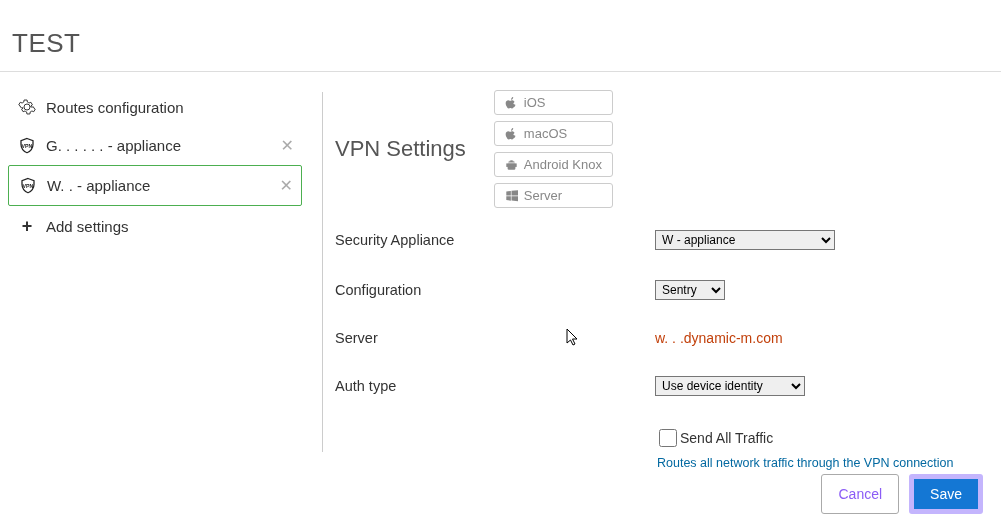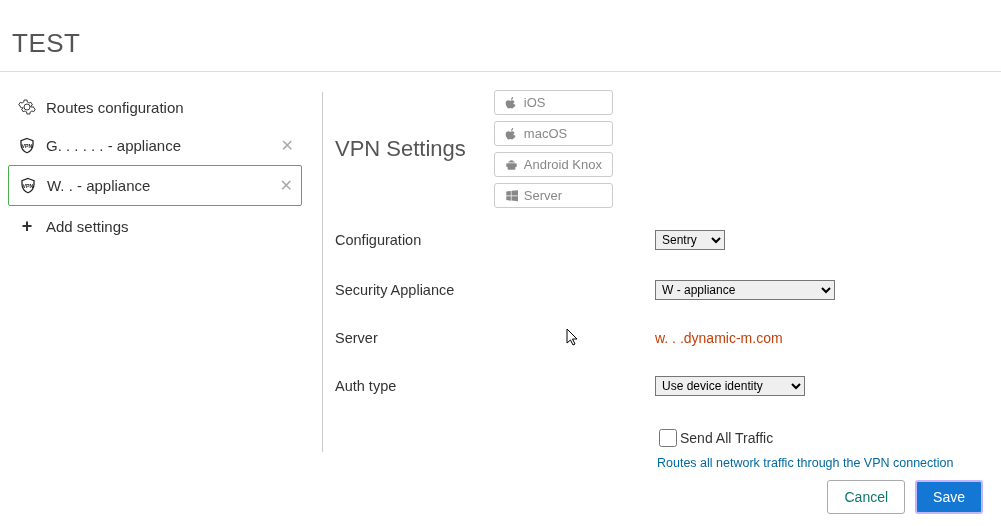--- a/index.html
+++ b/index.html
@@ -125,22 +125,22 @@
     bottom: 12px;
     display: flex;
     gap: 10px;
   }
   .btn {
     padding: 7px 16px;
     border-radius: 3px;
     font-size: 14px;
     cursor: pointer;
   }
-  .btn-cancel { background:#fff; border:1px solid #aaa; color:#0f766e; }
-  .btn-save   { background:#1477d4; border:2px solid #c4b5fd; color:#fff; }
+  .btn-cancel { background:#fff; border:1px solid #aaa; color:#8b5cf6; }
+  .btn-save   { background:#1477d4; border:5px solid #c4b5fd; color:#fff; }
 
   .cursor {
     position: absolute;
     left: 566px;
     top: 328px;
     pointer-events: none;
   }
 </style>
 </head>
 <body>
@@ -235,33 +235,33 @@
         <span class="chip">
             <svg viewBox="0 0 20 20">
               <use href="#ico-windows"></use>
             </svg>
             <span>Server</span>
           </span>
       </div>
     </div>
 
     <div class="form-row">
+      <div class="form-label">Security Appliance</div>
+      <div class="form-field">
+        <select class="native mid">
+          <option>W          - appliance</option>
+        </select>
+      </div>
+    </div>
+
+    <div class="form-row">
       <div class="form-label">Configuration</div>
       <div class="form-field">
         <select class="native small">
           <option>Sentry</option>
-        </select>
-      </div>
-    </div>
-
-    <div class="form-row">
-      <div class="form-label">Security Appliance</div>
-      <div class="form-field">
-        <select class="native mid">
-          <option>W          - appliance</option>
         </select>
       </div>
     </div>
 
     <div class="form-row">
       <div class="form-label">Server</div>
       <div class="form-field">
         <span class="server-text">w. .                                   .dynamic-m.com</span>
       </div>
     </div>

